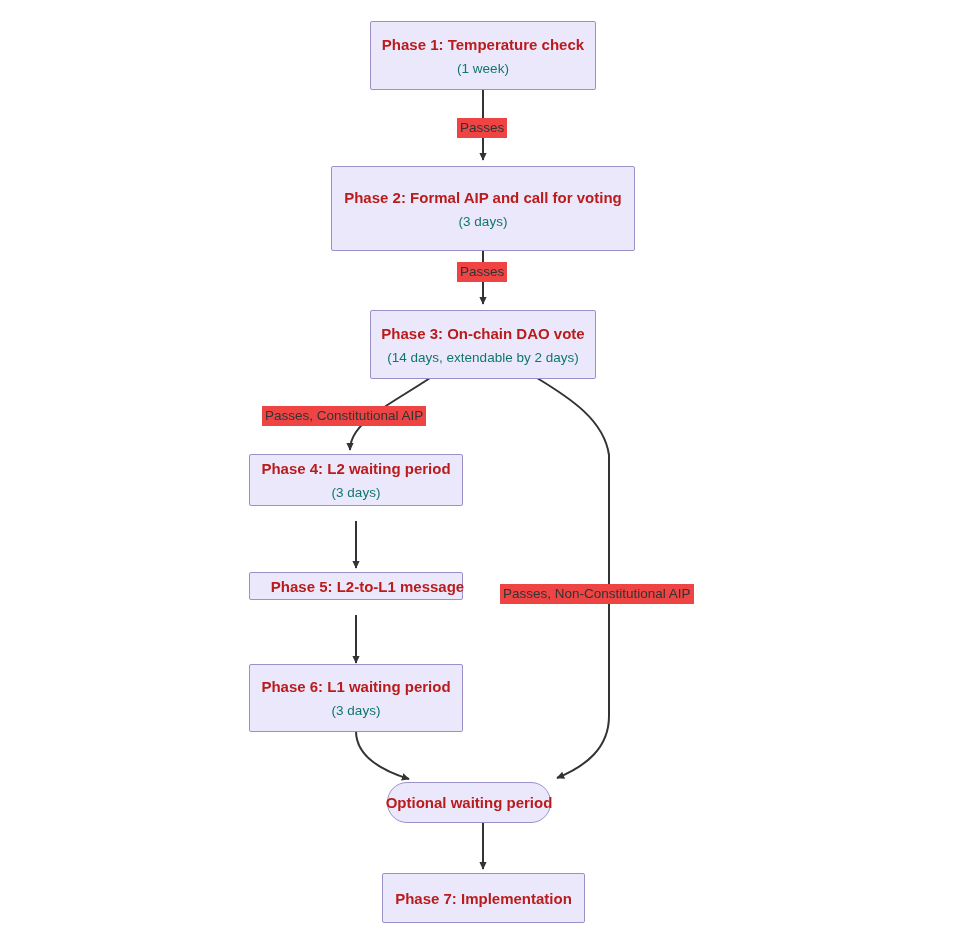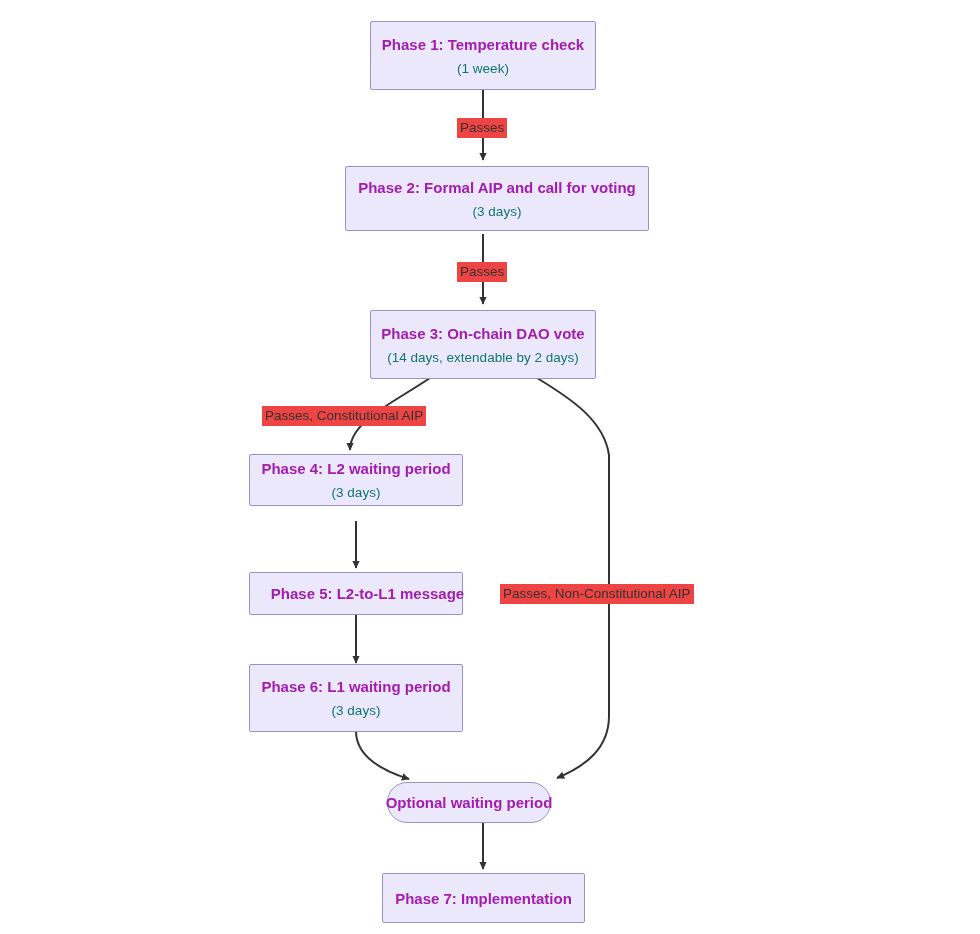--- a/index.html
+++ b/index.html
@@ -39,21 +39,21 @@
     border-radius: 2px;
     display: flex;
     flex-direction: column;
     align-items: center;
     justify-content: center;
     text-align: center;
     padding: 0 10px;
   }
 
   .node-title {
-    color: #a21caf;
+    color: #b91c1c;
     font-weight: bold;
     font-size: 15px;
     line-height: 19px;
     white-space: nowrap;
   }
 
   .node-sub {
     color: #0f766e;
     font-size: 13.5px;
     line-height: 17px;
@@ -103,36 +103,36 @@
     <path d="M356,731 C356,756 380,770 409,779" stroke="#333333" stroke-width="2" fill="none" marker-end="url(#arrowhead)"></path>
 
     <path d="M483,823 L483,869" stroke="#333333" stroke-width="2" fill="none" marker-end="url(#arrowhead)"></path>
   </svg>
 
   <div class="node" style="left:370px; top:21px; width:226px; height:69px;">
     <div class="node-title">Phase 1: Temperature check</div>
     <div class="node-sub">(1 week)</div>
   </div>
 
-  <div class="node" style="left:345px; top:166px; width:304px; height:65px;">
+  <div class="node" style="left:331px; top:166px; width:304px; height:85px;">
     <div class="node-title">Phase 2: Formal AIP and call for voting</div>
     <div class="node-sub">(3 days)</div>
   </div>
 
   <div class="node" style="left:370px; top:310px; width:226px; height:69px;">
     <div class="node-title">Phase 3: On-chain DAO vote</div>
     <div class="node-sub">(14 days, extendable by 2 days)</div>
   </div>
 
   <div class="node" style="left:249px; top:454px; width:214px; height:52px;">
     <div class="node-title">Phase 4: L2 waiting period</div>
     <div class="node-sub">(3 days)</div>
   </div>
 
-  <div class="node single" style="left:249px; top:572px; width:214px; height:43px;padding-left:33px;">
+  <div class="node single" style="left:249px; top:572px; width:214px; height:28px;padding-left:33px;">
     <div class="node-title">Phase 5: L2-to-L1 message</div>
   </div>
 
   <div class="node" style="left:249px; top:664px; width:214px; height:68px;justify-content:center;">
     <div class="node-title">Phase 6: L1 waiting period</div>
     <div class="node-sub">(3 days)</div>
   </div>
 
   <div class="node single" style="left:387px; top:782px; width:164px; height:41px;border-radius:20px;">
     <div class="node-title">Optional waiting period</div>

